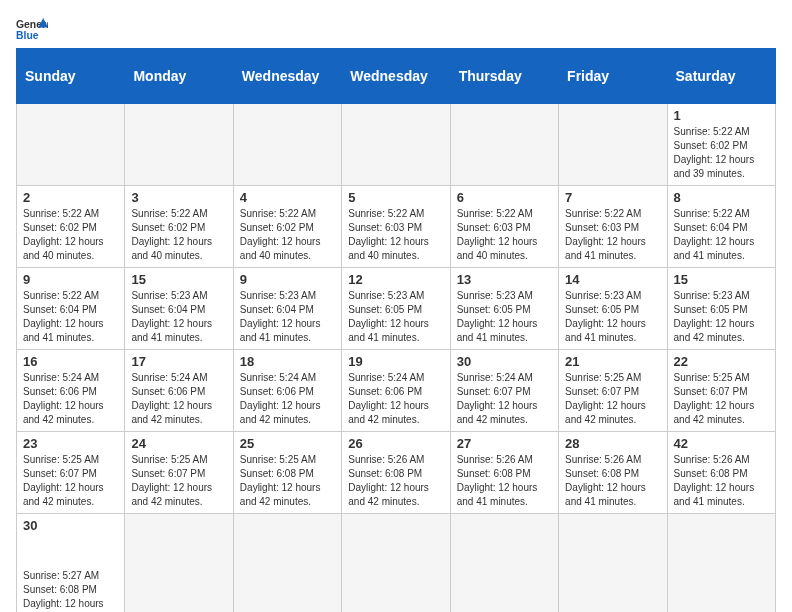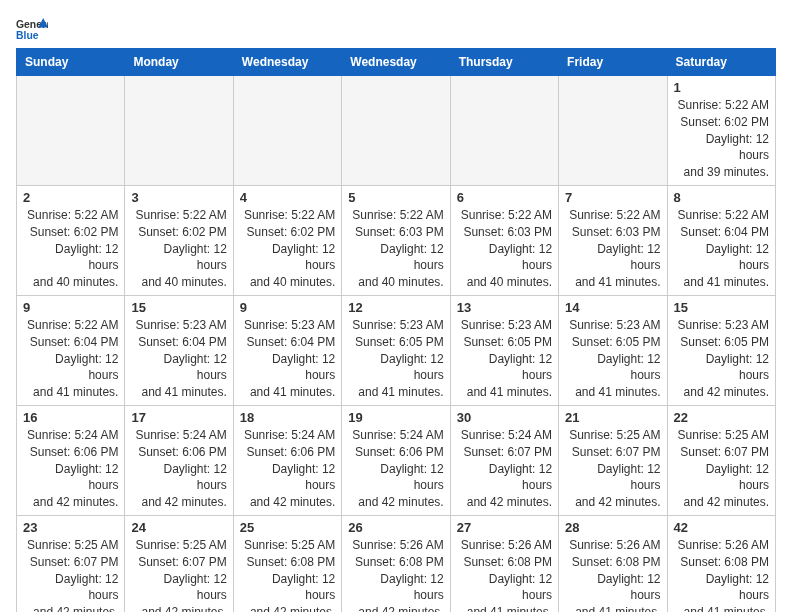--- a/index.html
+++ b/index.html
@@ -39,22 +39,22 @@
     }
     .calendar-table {
       width: 100%;
       border-collapse: collapse;
       border: 1px solid #ccc;
     }
     .calendar-table th {
       background-color: #1565c0;
       color: #fff;
       text-align: left;
-      padding: 6px 8px;
-      font-size: 12px;
+      padding: 19px 8px;
+      font-size: 14px;
       font-weight: bold;
       border: 1px solid #1565c0;
     }
     .calendar-table td {
       vertical-align: top;
       border: 1px solid #ccc;
       padding: 4px 6px;
       font-size: 11px;
       color: #333;
       background: #fff;
@@ -64,24 +64,23 @@
     .calendar-table td.empty {
       background: #f5f5f5;
     }
     .day-number {
       font-size: 13px;
       font-weight: bold;
       display: block;
       margin-bottom: 2px;
     }
     .day-info {
-      font-size: 12px;
+      font-size: 10px;
       line-height: 1.4;
       color: #333;
-      text-align: right;
     }
   </style>
 </head>
 <body>
 
 <div class="header-section">
   <div class="logo">
     <svg class="logo-icon" viewBox="0 0 40 34">
       <text x="0" y="14" font-size="13" font-weight="bold" fill="#333" font-family="Arial">General</text>
       <text x="0" y="28" font-size="13" font-weight="bold" fill="#1565c0" font-family="Arial">Blue</text>

